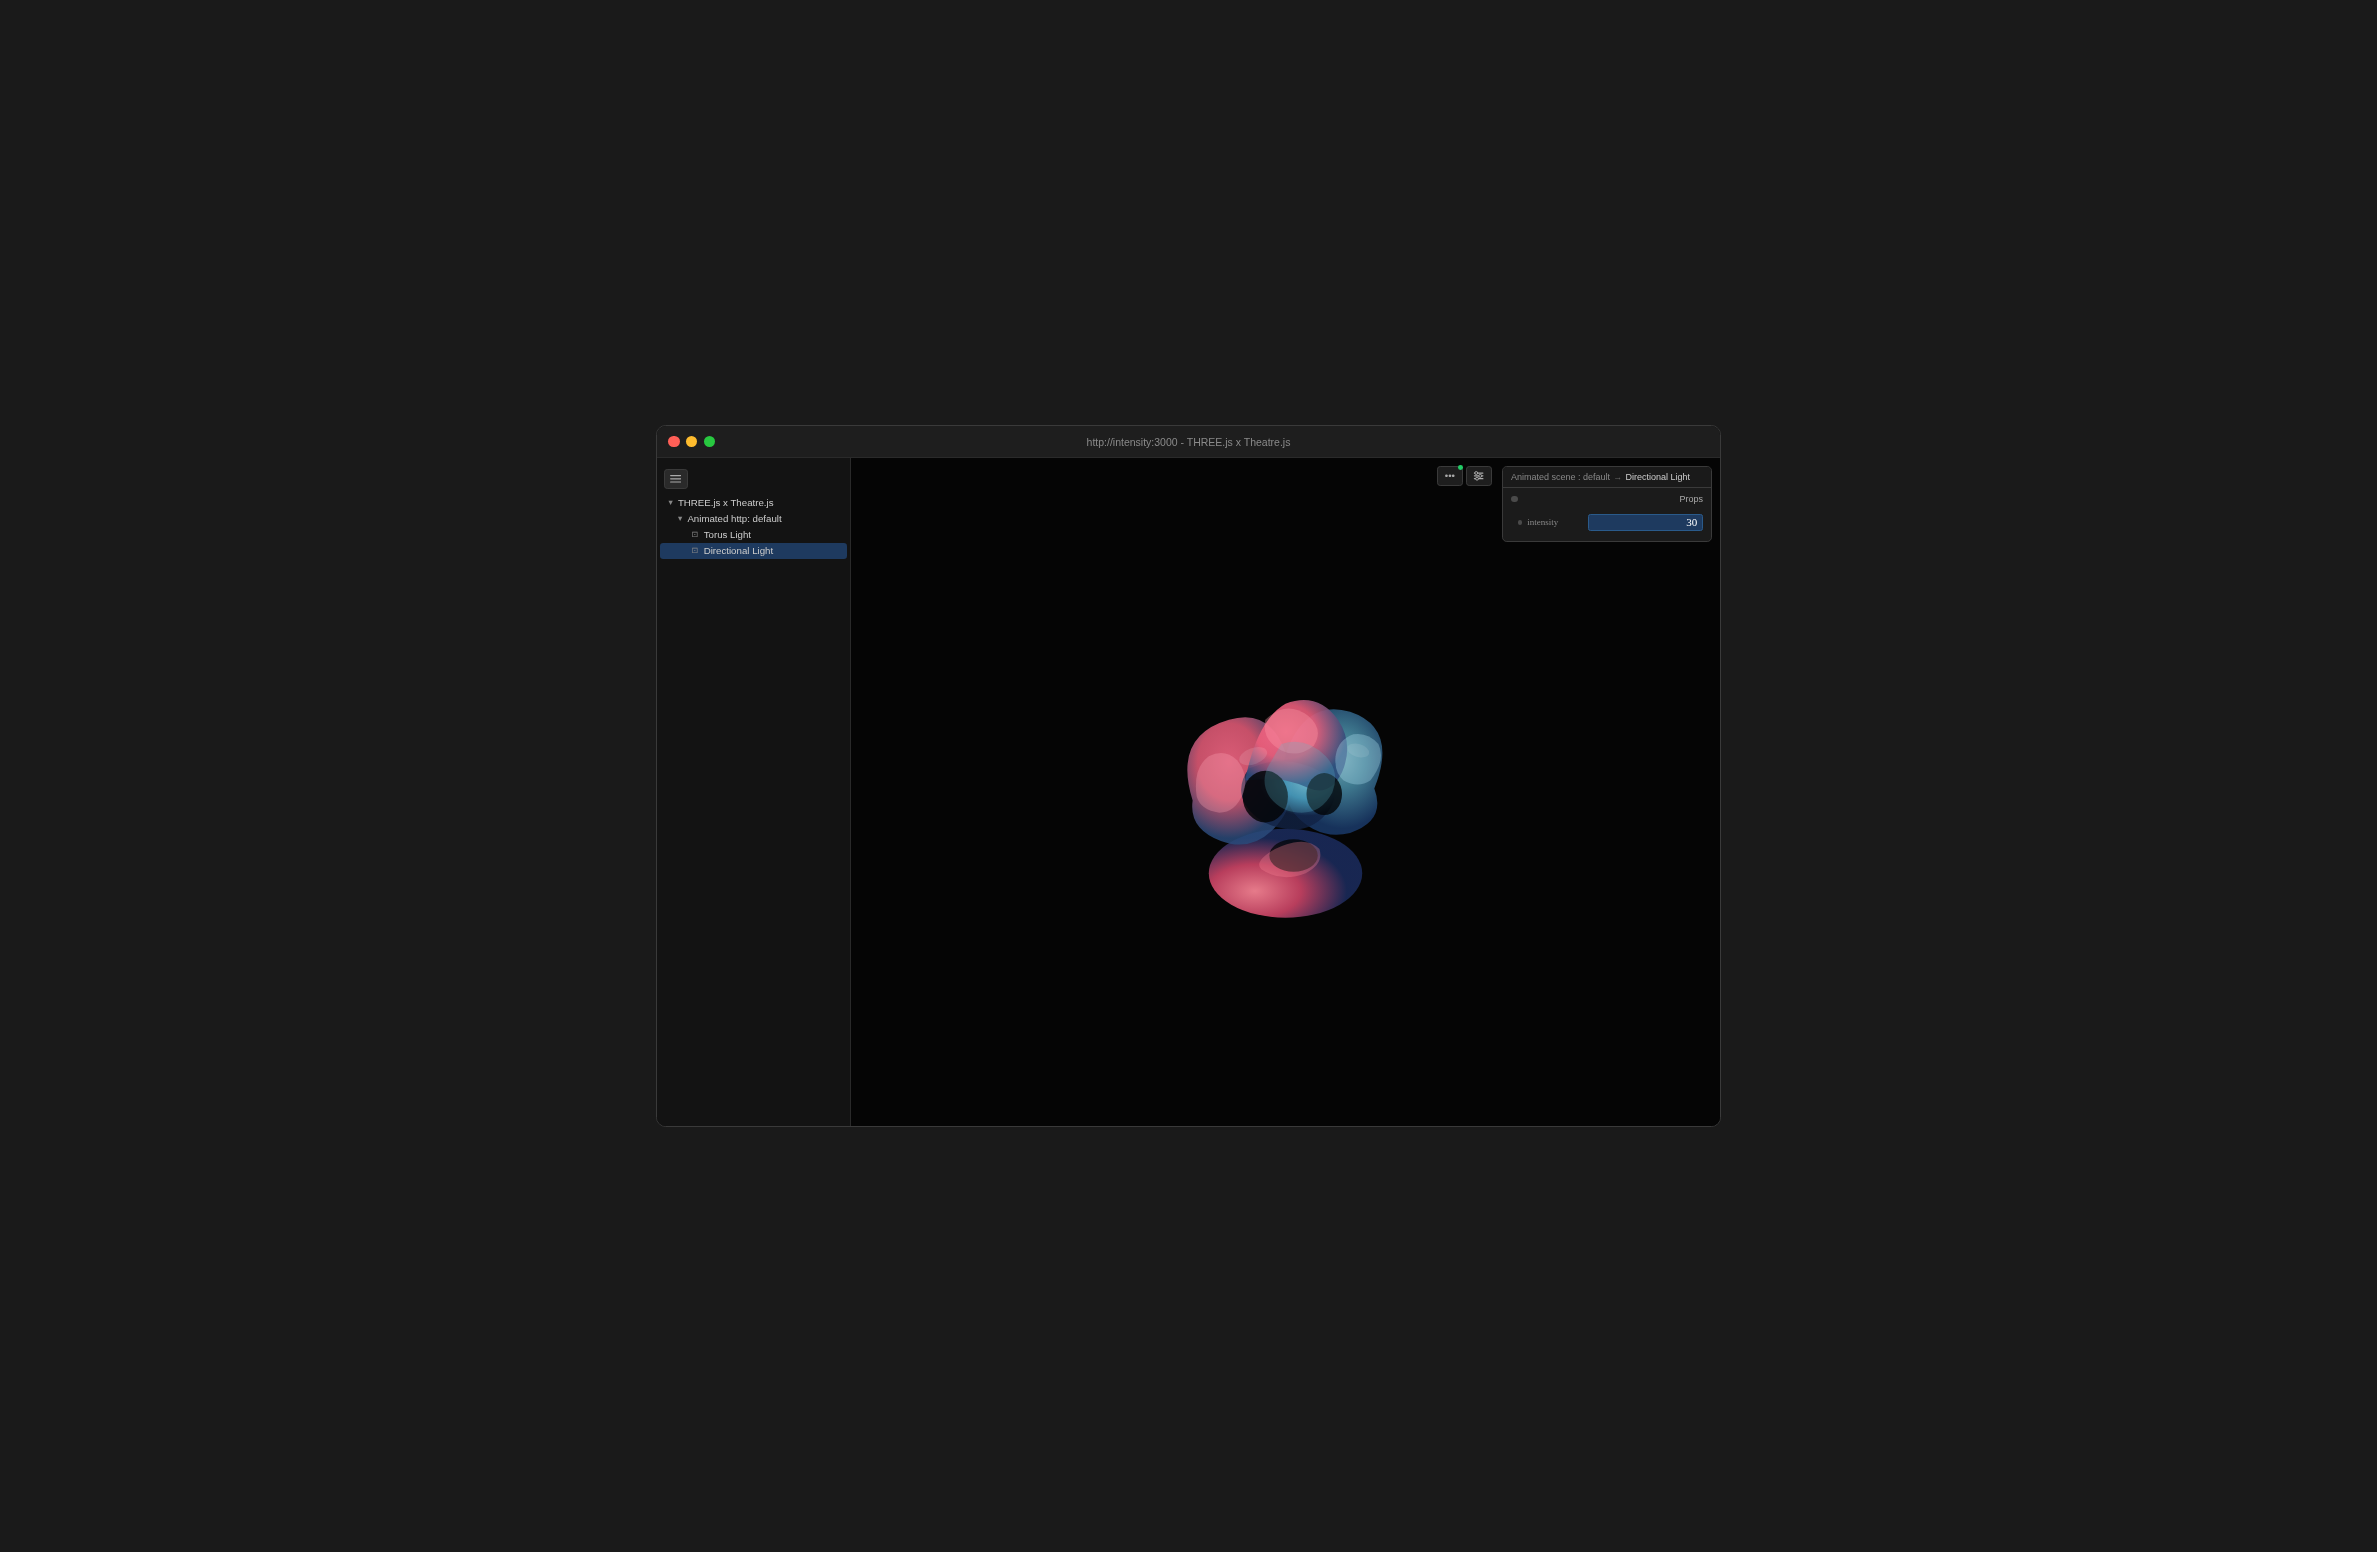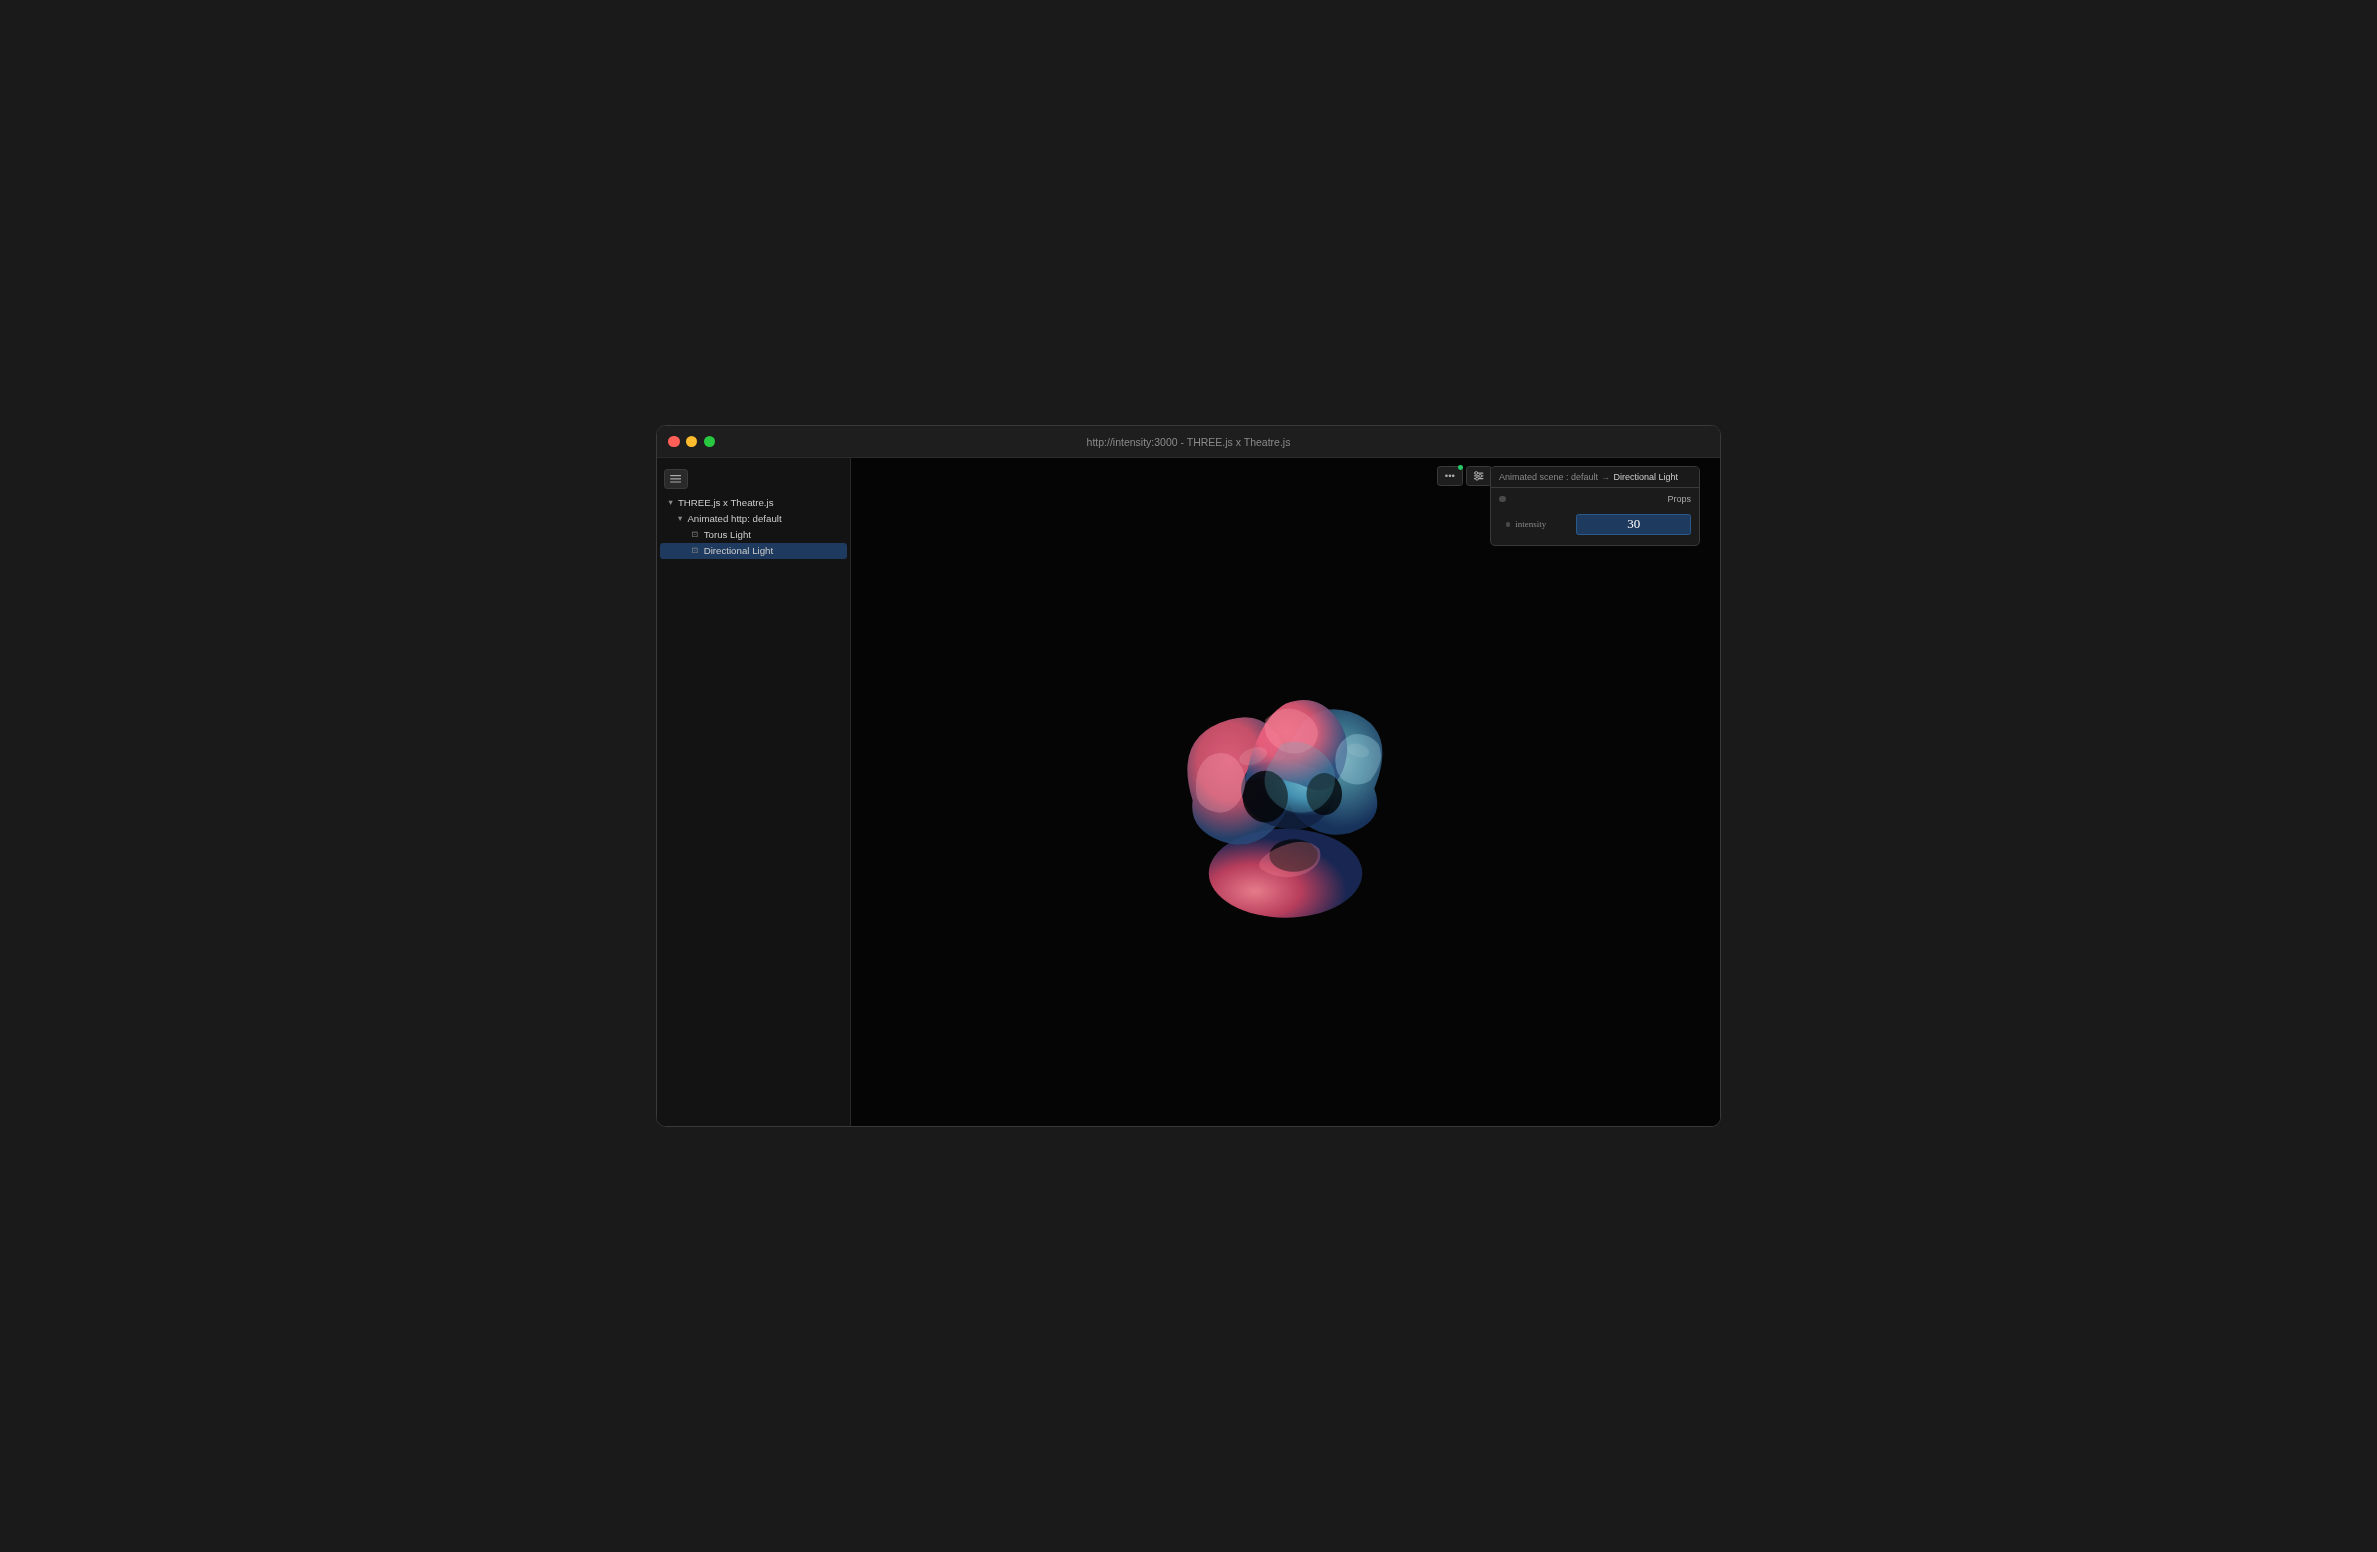--- a/index.html
+++ b/index.html
@@ -138,21 +138,21 @@
     .torus-knot-container {
       position: relative;
       width: 323px;
       height: 307px;
     }
 
     
     .right-panel {
       position: absolute;
       top: 8px;
-      right: 20px;
+      right: 8px;
       width: 210px;
       background: rgba(28,28,28,0.96);
       border: 0.8px solid #3a3a3a;
       border-radius: 4.8px;
       z-index: 10;
       overflow: hidden;
     }
     .right-panel-header {
       display: flex;
       align-items: center;
@@ -209,23 +209,23 @@
       color: #888;
       width: 56px;
       flex-shrink: 0;
     }
     .prop-value {
       flex: 1;
       background: #1e3a5f;
       border: 0.8px solid #2a5a8a;
       border-radius: 2.4px;
       color: #fff;
-      font-size: 13px;
+      font-size: 11px;
       padding: 1.6px 4.8px;
-      text-align: center;
+      text-align: right;
     }
 
     
     .top-right-btns {
       position: absolute;
       top: 8px;
       right: 228px;
       display: flex;
       gap: 3.2px;
       z-index: 10;

